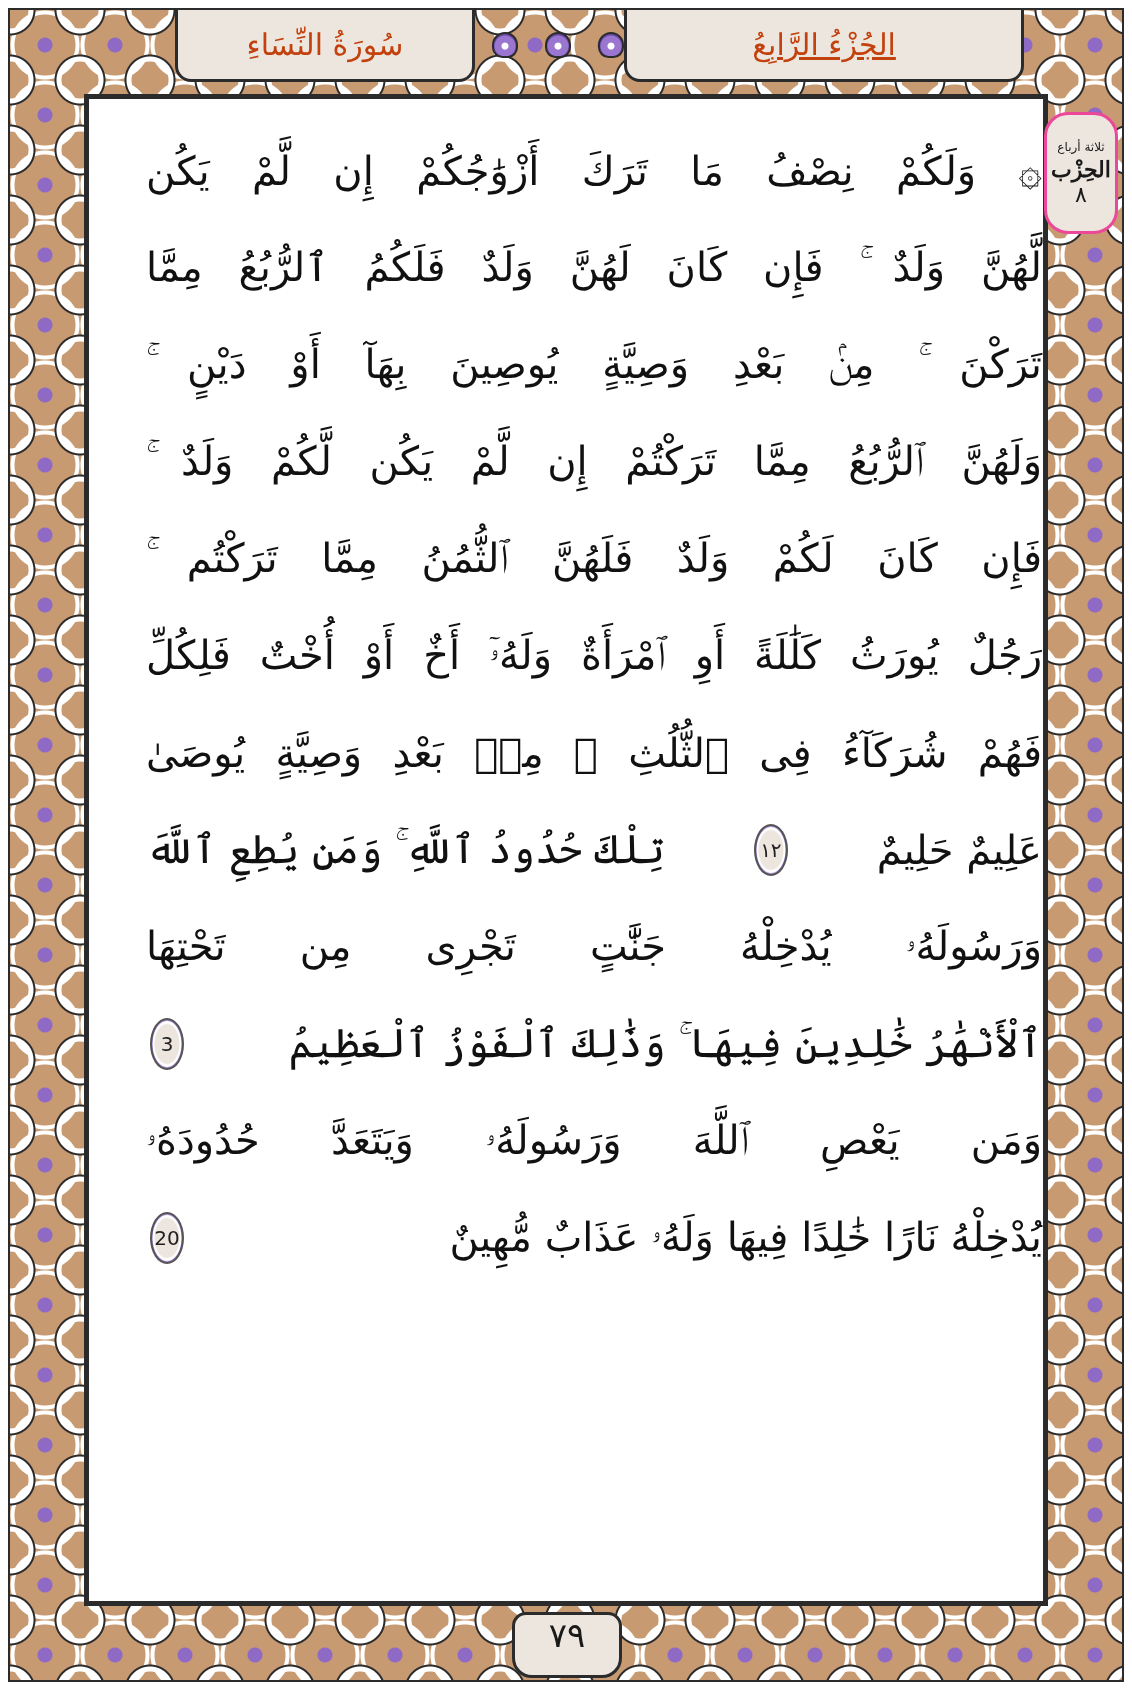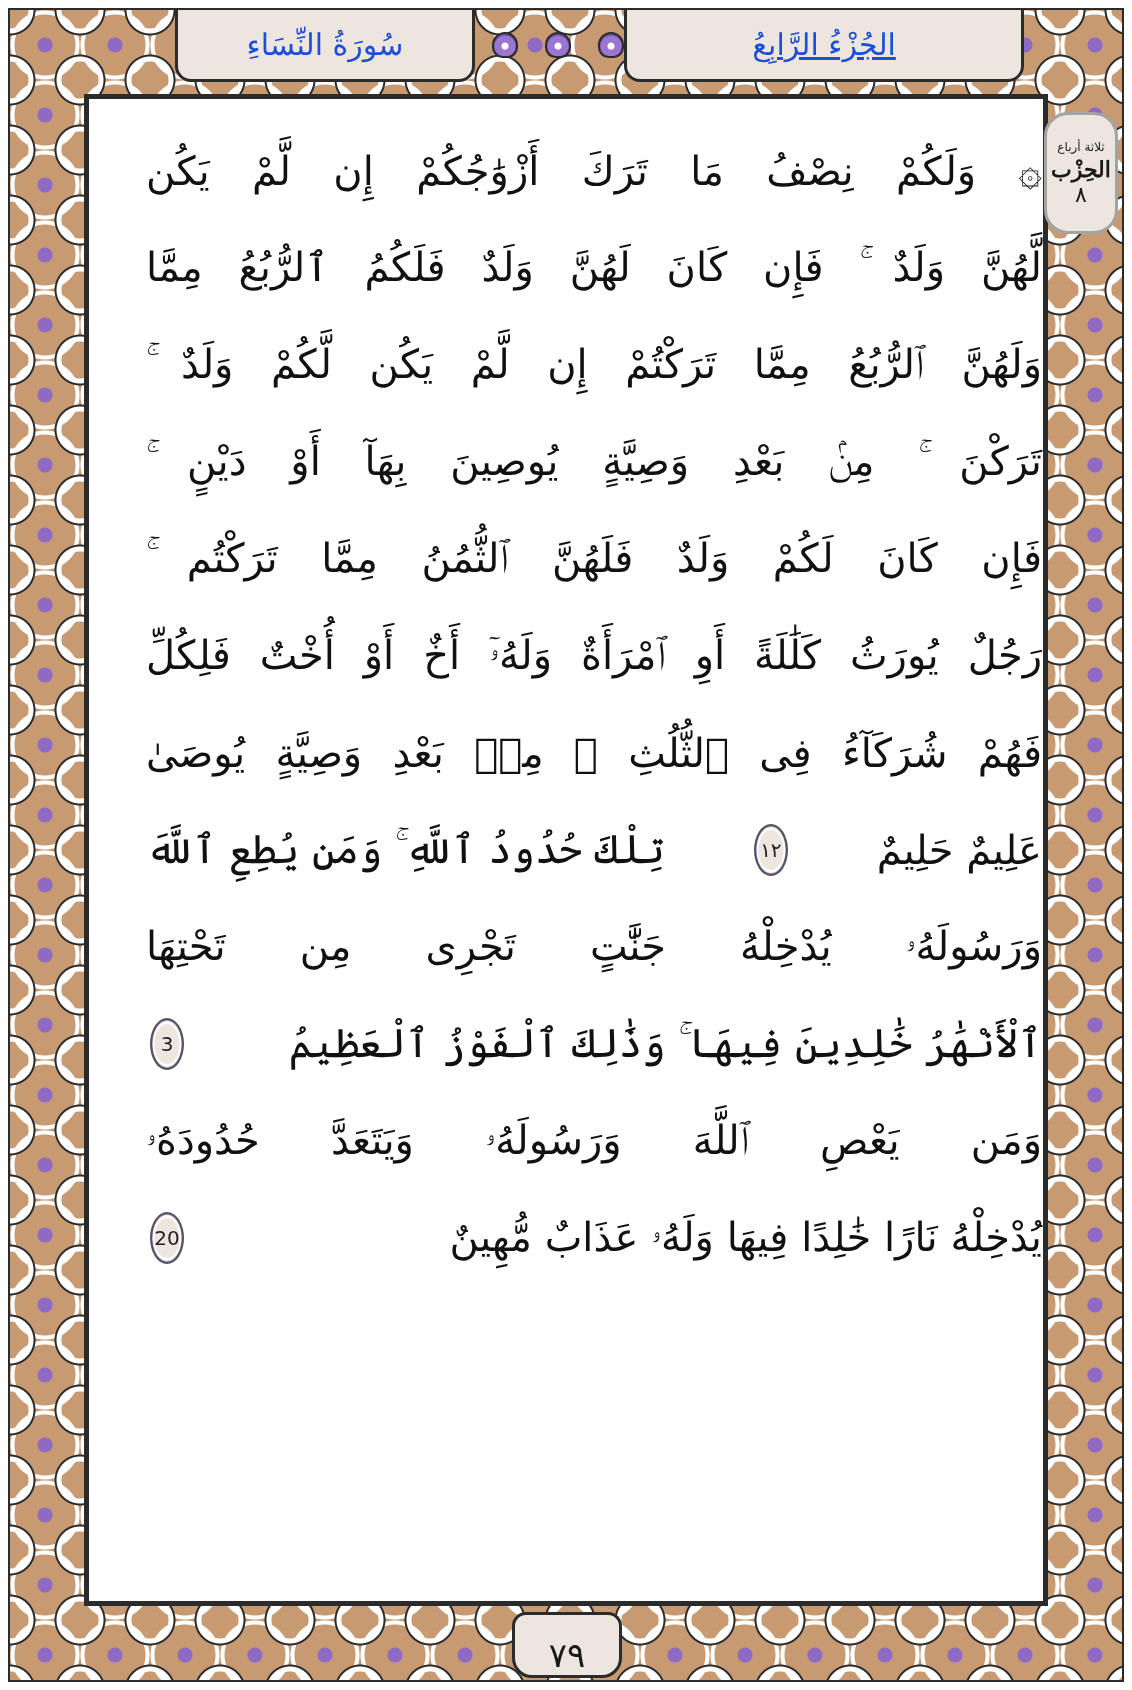--- a/index.html
+++ b/index.html
@@ -27,38 +27,38 @@
   .text-area {
     position: absolute; left: 96px; top: 104px; width: 940px; height: 1492px;
     background: #ffffff;
   }
   
   .header-cartouche {
     position: absolute; top: 8px; height: 74px;
     background: #ece6df; border: 3px solid #2b2b2b; border-top-width: 2px;
     border-radius: 0 0 16px 16px;
     display: flex; align-items: center; justify-content: center;
-    font-family: "DejaVu Serif", serif; font-size: 30px; color: #1d4ed8;
+    font-family: "DejaVu Serif", serif; font-size: 30px; color: #c2410c;
     box-sizing: border-box;
   }
   .header-left { left: 175px; width: 300px; }
   .header-right { left: 624px; width: 400px; text-decoration: underline; }
   .header-center-ornament {
     position: absolute; top: 8px; left: 478px; width: 160px; height: 74px;
     display: flex; align-items: center; justify-content: space-around;
   }
   .flower {
     width: 26px; height: 26px; border-radius: 50% 50% 40% 40%;
     background: radial-gradient(circle at 50% 55%, #ffffff 0 3px, #9a76d1 4px 10px, #6a4aa8 11px);
     border: 2px solid #2b2b2b; box-sizing: border-box;
   }
   
   .hizb-marker {
     position: absolute; left: 1044px; top: 112px; width: 74px; height: 122px;
-    background: #ece6df; border: 3px solid #a3a3a3; border-radius: 24px;
+    background: #ece6df; border: 3px solid #ec4899; border-radius: 24px;
     box-sizing: border-box; display: flex; flex-direction: column; align-items: center; justify-content: center;
     font-family: "DejaVu Serif", serif; color: #1a1a1a; direction: rtl;
   }
   .hizb-fraction { font-size: 12px; line-height: 16px; }
   .hizb-label { font-size: 22px; line-height: 28px; font-weight: bold; }
   .hizb-number { font-size: 22px; line-height: 24px; }
   
   .lines {
     position: absolute; left: 118px; top: 122px; width: 896px;
     direction: rtl;
@@ -74,21 +74,21 @@
     display: inline-flex; align-items: center; justify-content: center;
     width: 30px; height: 48px; border-radius: 50%;
     background: radial-gradient(ellipse at 50% 50%, #ece6df 0 12px, #ffffff 13px 14px, #8e6ac4 15px);
     border: 2px solid #555; font-size: 20px; color: #222; margin: 0 4px; vertical-align: middle;
     font-family: "DejaVu Sans", sans-serif; flex: 0 0 auto;
   }
   
   .page-number {
     position: absolute; left: 512px; top: 1612px; width: 110px; height: 66px;
     background: #ece6df; border: 3px solid #2b2b2b; border-radius: 14px 14px 20px 20px;
-    box-sizing: border-box; display: flex; align-items: flex-end; justify-content: center;
+    box-sizing: border-box; display: flex; align-items: flex-start; justify-content: center;
     font-family: "DejaVu Sans", sans-serif; font-size: 34px; color: #1a1a1a;
   }
 </style>
 </head>
 <body>
 
 <div class="frame"></div>
 
 <div class="header-cartouche header-left">
   <span>سُورَةُ النِّسَاءِ</span>
@@ -112,24 +112,24 @@
 </div>
 
 <div class="lines">
   <div class="line">
       <span class="txt">۞ وَلَكُمْ نِصْفُ مَا تَرَكَ أَزْوَٰجُكُمْ إِن لَّمْ يَكُن</span>
     </div>
   <div class="line">
       <span class="txt">لَّهُنَّ وَلَدٌ ۚ فَإِن كَانَ لَهُنَّ وَلَدٌ فَلَكُمُ ٱلرُّبُعُ مِمَّا</span>
     </div>
   <div class="line">
-      <span class="txt">وَلَهُنَّ ٱلرُّبُعُ مِمَّا تَرَكْتُمْ إِن لَّمْ يَكُن لَّكُمْ وَلَدٌ ۚ</span>
+      <span class="txt">تَرَكْنَ ۚ مِنۢ بَعْدِ وَصِيَّةٍ يُوصِينَ بِهَآ أَوْ دَيْنٍ ۚ</span>
     </div>
   <div class="line">
-      <span class="txt">تَرَكْنَ ۚ مِنۢ بَعْدِ وَصِيَّةٍ يُوصِينَ بِهَآ أَوْ دَيْنٍ ۚ</span>
+      <span class="txt">وَلَهُنَّ ٱلرُّبُعُ مِمَّا تَرَكْتُمْ إِن لَّمْ يَكُن لَّكُمْ وَلَدٌ ۚ</span>
     </div>
   <div class="line">
       <span class="txt">فَإِن كَانَ لَكُمْ وَلَدٌ فَلَهُنَّ ٱلثُّمُنُ مِمَّا تَرَكْتُم ۚ</span>
     </div>
   <div class="line">
       <span class="txt">رَجُلٌ يُورَثُ كَلَٰلَةً أَوِ ٱمْرَأَةٌ وَلَهُۥٓ أَخٌ أَوْ أُخْتٌ فَلِكُلِّ</span>
     </div>
   <div class="line">
       <span class="txt">فَهُمْ شُرَكَآءُ فِى ٱلثُّلُثِ ۚ مِنۢ بَعْدِ وَصِيَّةٍ يُوصَىٰ</span>
     </div>

